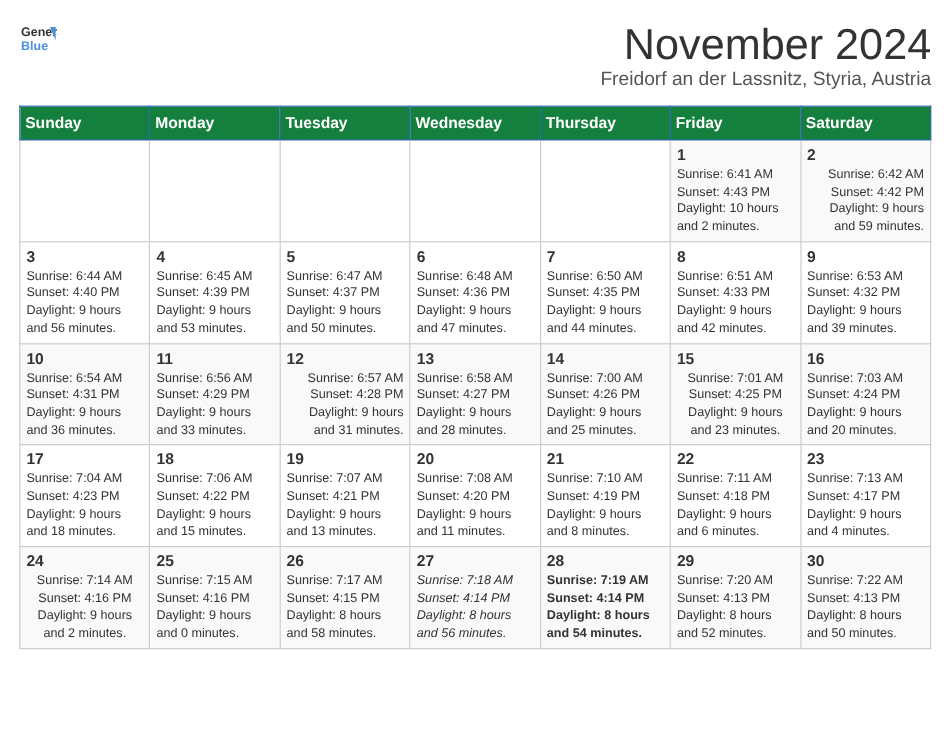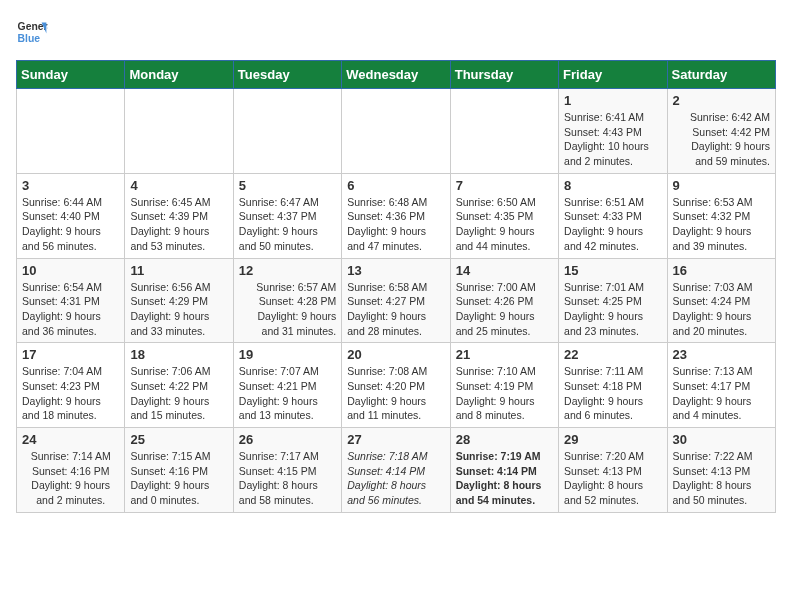--- a/index.html
+++ b/index.html
@@ -89,20 +89,24 @@
 <div class="header-section">
   <div class="logo">
     <svg class="logo-icon" viewBox="0 0 40 40" xmlns="http://www.w3.org/2000/svg">
       <text x="2" y="18" font-size="13" font-weight="bold" fill="#333">General</text>
       <text x="2" y="32" font-size="13" font-weight="bold" fill="#4a90d9">Blue</text>
       <polygon points="32,8 38,8 38,22" fill="#4a90d9"></polygon>
     </svg>
     <div class="logo-text">
     </div>
   </div>
+  <div class="title-section">
+    <div class="month-title">November 2024</div>
+    <div class="location-subtitle">Freidorf an der Lassnitz, Styria, Austria</div>
+  </div>
 </div>
 
 <table>
   <thead>
     <tr>
 
     <th>Sunday</th>
         <th>Monday</th>
         <th>Tuesday</th>
         <th>Wednesday</th>
@@ -215,21 +219,21 @@
         </td>
         <td>
           <span class="day-number">14</span>
           <div class="day-info" style="white-space: pre-line;">Sunrise: 7:00 AM
 Sunset: 4:26 PM
 Daylight: 9 hours
 and 25 minutes.</div>
         </td>
         <td>
           <span class="day-number">15</span>
-          <div class="day-info" style="white-space: pre-line;">Sunrise: 7:01 AM
+          <div class="day-info" style="white-space: pre-line; text-align: center;">Sunrise: 7:01 AM
 Sunset: 4:25 PM
 Daylight: 9 hours
 and 23 minutes.</div>
         </td>
         <td>
           <span class="day-number">16</span>
           <div class="day-info" style="white-space: pre-line;">Sunrise: 7:03 AM
 Sunset: 4:24 PM
 Daylight: 9 hours
 and 20 minutes.</div>

